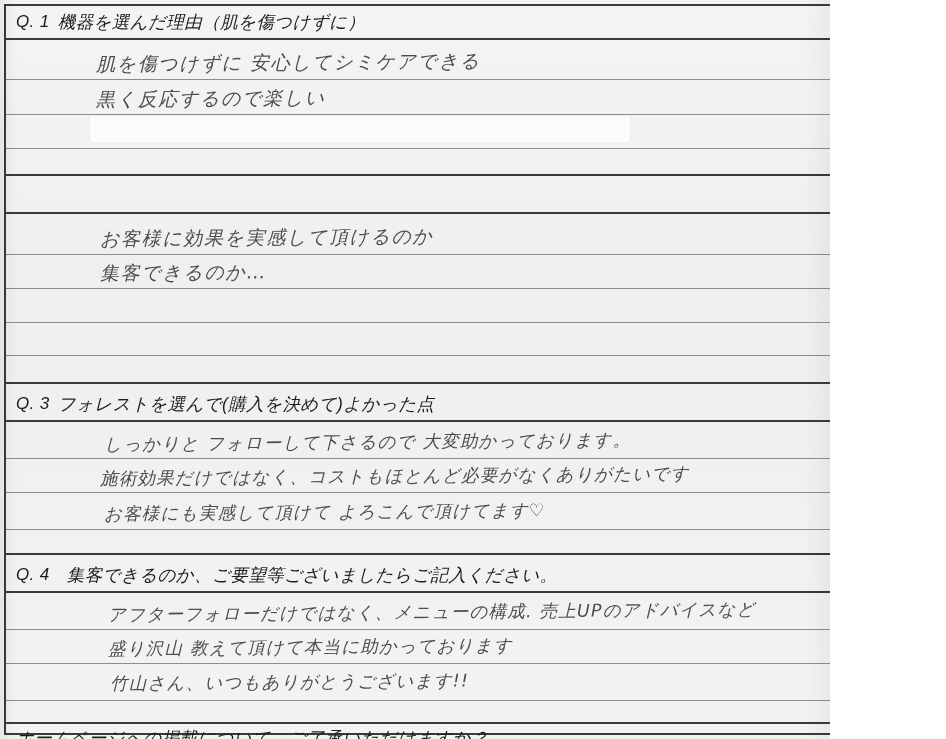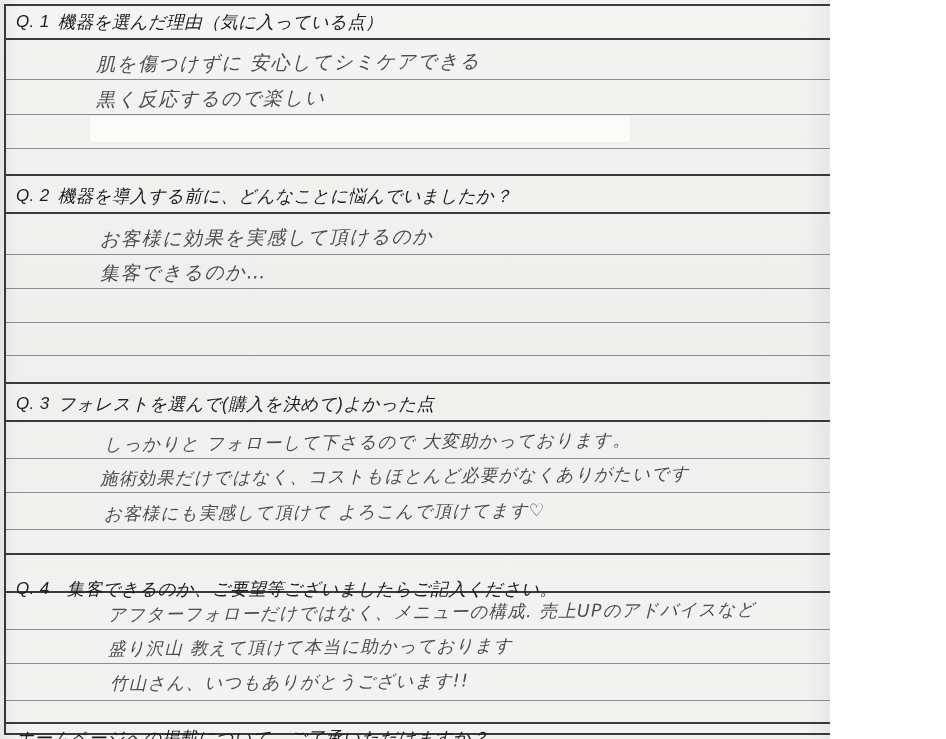--- a/index.html
+++ b/index.html
@@ -129,43 +129,39 @@
   <div class="rule strong" style="top:553px;"></div>
 
   <div class="rule strong" style="top:591px;"></div>
   <div class="rule" style="top:629px;"></div>
   <div class="rule" style="top:663px;"></div>
   <div class="rule" style="top:700px;"></div>
   <div class="rule strong" style="top:722px;"></div>
 
   <div class="qrow" style="top:10px;">
     <span class="qnum">Q. 1</span>
-    <span class="qtext">機器を選んだ理由（気に入っている点）</span>
+    <span class="qtext">機器を選んだ理由（肌を傷つけずに）</span>
   </div>
   <div class="hand" style="left:96px; top:50px;">肌を傷つけずに 安心してシミケアできる</div>
   <div class="hand" style="left:96px; top:86px;">黒く反応するので楽しい</div>
   <div class="hand sm faint" style="left:190px; top:118px;">しっかりとフォローして下さる</div>
   <div class="tape" style="left:90px; top:116px; width:540px; height:26px;"></div>
 
-  <div class="qrow" style="top:184px;">
-    <span class="qnum">Q. 2</span>
-    <span class="qtext">機器を導入する前に、どんなことに悩んでいましたか？</span>
-  </div>
   <div class="hand" style="left:100px; top:225px;">お客様に効果を実感して頂けるのか</div>
   <div class="hand" style="left:100px; top:260px;">集客できるのか…</div>
 
   <div class="qrow" style="top:392px;text-align:center;">
     <span class="qnum">Q. 3</span>
     <span class="qtext">フォレストを選んで(購入を決めて)よかった点</span>
   </div>
   <div class="hand sm" style="left:104px; top:430px;">しっかりと フォローして下さるので 大変助かっております。</div>
   <div class="hand sm" style="left:100px; top:464px;">施術効果だけではなく、コストもほとんど必要がなくありがたいです</div>
   <div class="hand sm" style="left:104px; top:500px;">お客様にも実感して頂けて よろこんで頂けてます♡</div>
 
-  <div class="qrow" style="top:577px;gap:17px;">
+  <div class="qrow" style="top:563px;gap:17px;">
     <span class="qnum">Q. 4</span>
     <span class="qtext">集客できるのか、ご要望等ございましたらご記入ください。</span>
   </div>
   <div class="hand sm" style="left:108px; top:600px;">アフターフォローだけではなく、メニューの構成. 売上UPのアドバイスなど</div>
   <div class="hand sm" style="left:108px; top:635px;">盛り沢山 教えて頂けて本当に助かっております</div>
   <div class="hand sm" style="left:110px; top:670px;">竹山さん、いつもありがとうございます!!</div>
 
   <div class="qrow" style="top:726px; overflow:hidden; width:900px;">
     <span class="qtext">ホームページへの掲載について、ご了承いただけますか？</span>
   </div>

